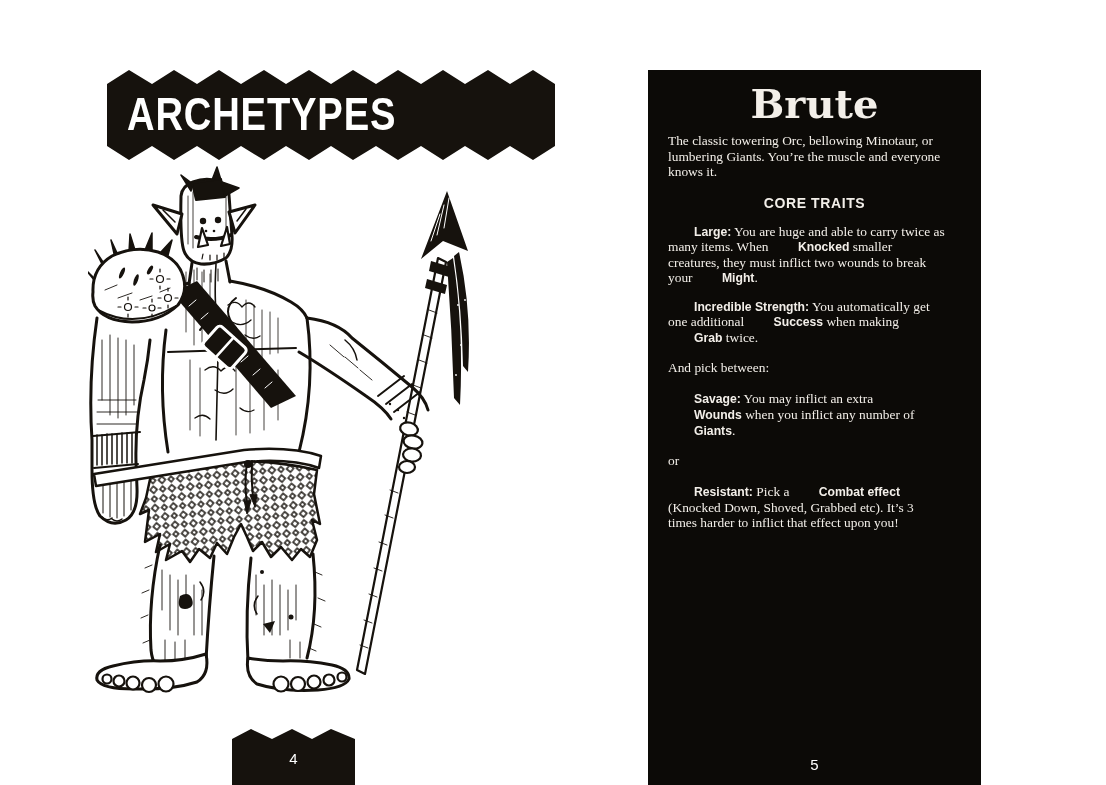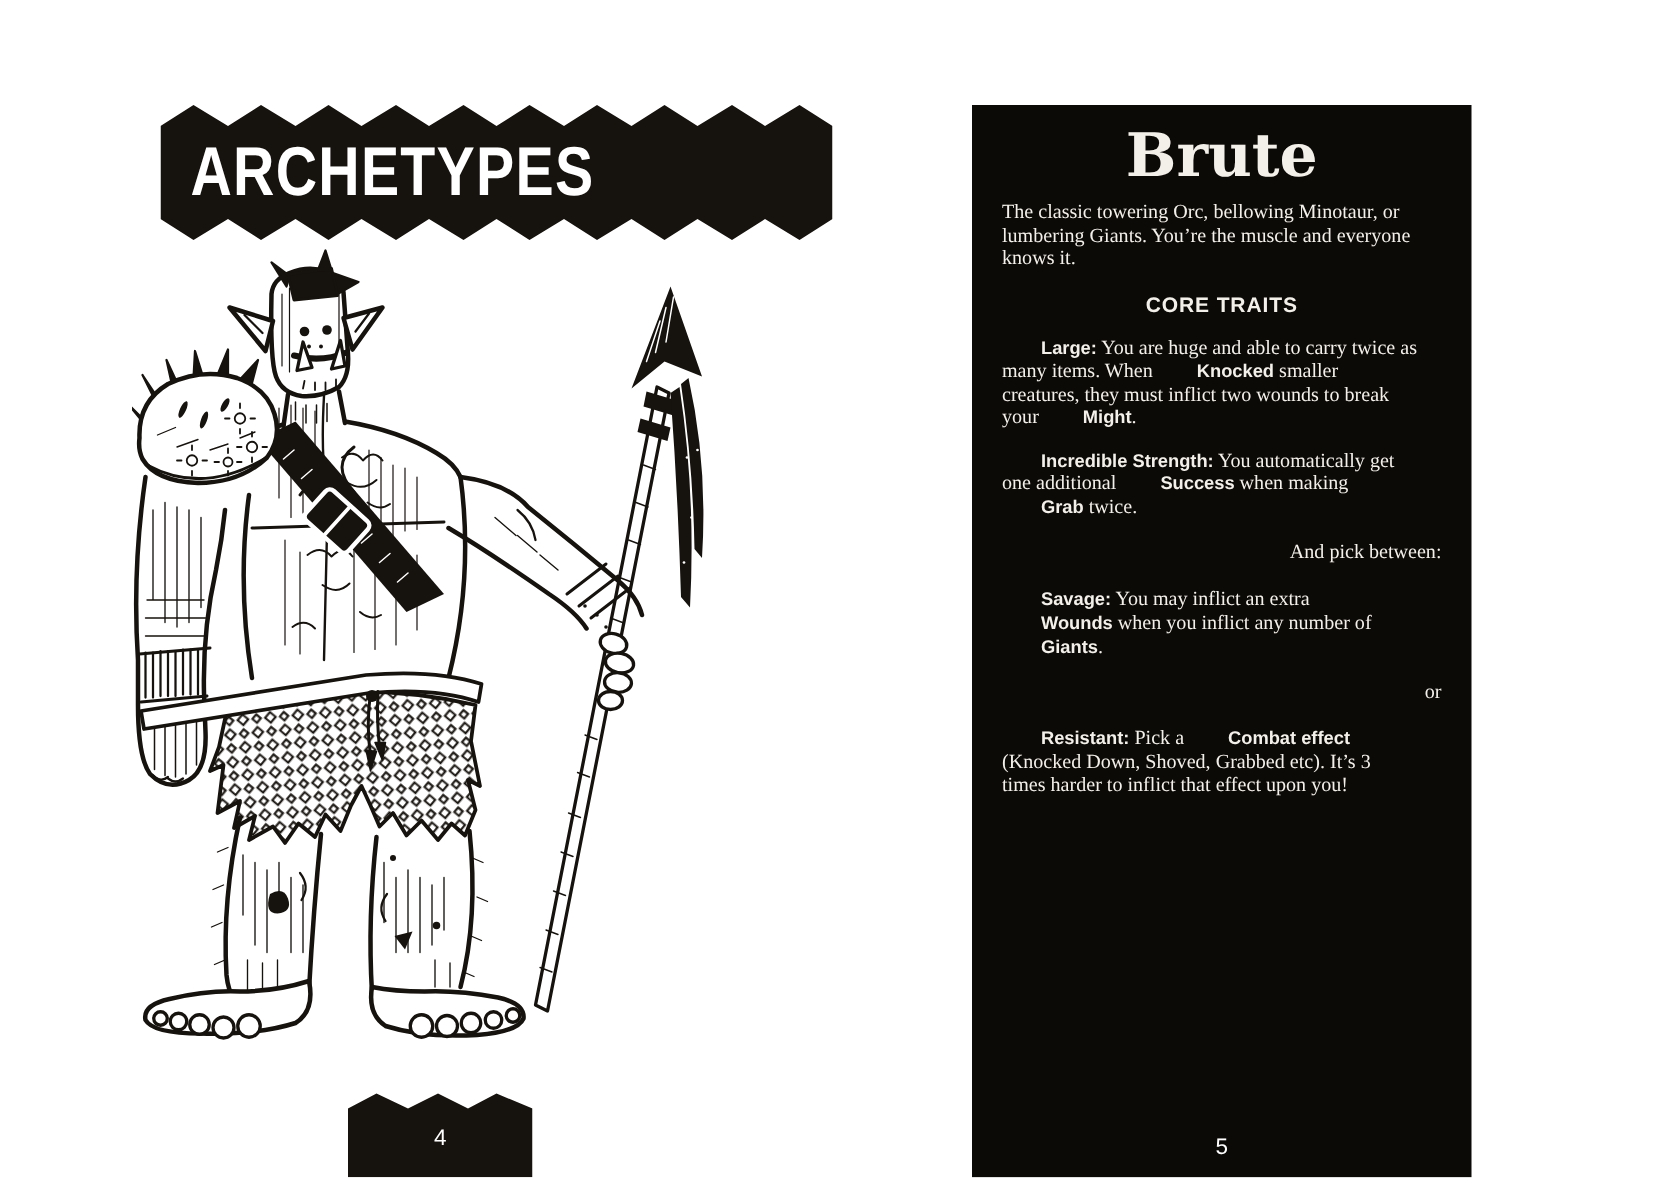--- a/index.html
+++ b/index.html
@@ -20,21 +20,21 @@
 
   
   .panel{position:absolute;left:648px;top:70px;width:333px;height:715px;background:#0c0a07;
     color:#f3efe9;box-sizing:border-box;padding:12px 20px 0 20px;}
   .panel-title{font-family:"DejaVu Serif",serif;font-weight:700;font-size:40px;line-height:44px;
     text-align:center;margin:0 0 7px 0;}
   .body-text{font-size:13.4px;line-height:1.16;margin:0 16px 13px 0;}
   .term{font-family:"Liberation Sans",sans-serif;font-weight:700;font-size:12.2px;padding-left:26px;}
   .section-heading{font-family:Liberation Sans, sans-serif;font-weight:700;font-size:14px;
     letter-spacing:.6px;text-align:center;margin:15px 0 13px 0;}
-  .centered-line{text-align:right;margin:15px 0;font-size:13.4px;}
+  .centered-line{text-align:left;margin:15px 0;font-size:13.4px;}
   .panel-page-number{position:absolute;left:0;right:0;bottom:12px;text-align:center;
     font-family:"Liberation Sans",sans-serif;font-size:15px;color:#ffffff;}
 </style>
 </head>
 <body>
 
 <div class="stage">
 
   <div>
 

